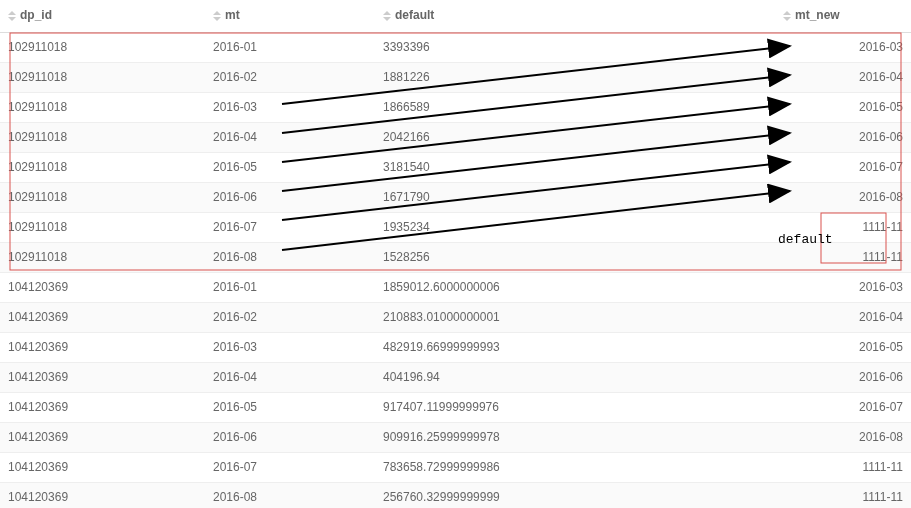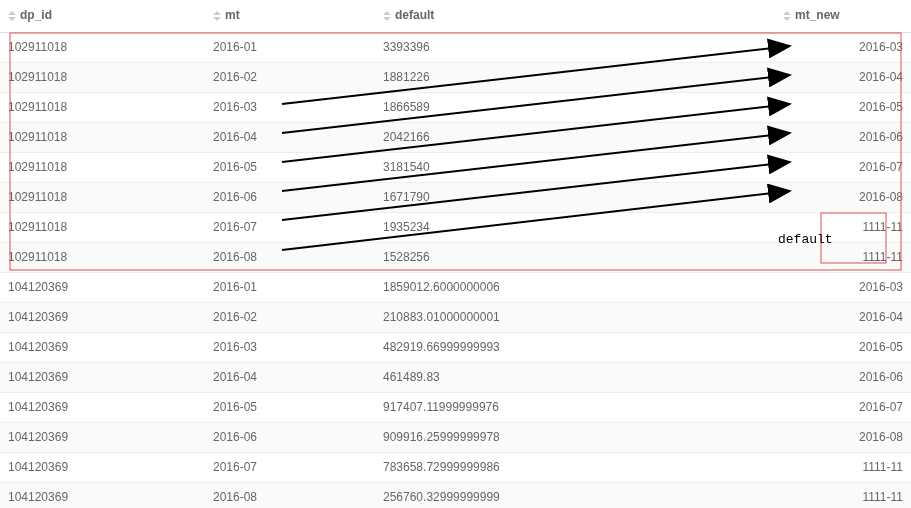--- a/index.html
+++ b/index.html
@@ -163,21 +163,21 @@
       </tr>
       <tr>
         <td>104120369</td>
         <td>2016-03</td>
         <td>482919.66999999993</td>
         <td class="col-mtnew">2016-05</td>
       </tr>
       <tr>
         <td>104120369</td>
         <td>2016-04</td>
-        <td>461489.83</td>
+        <td>404196.94</td>
         <td class="col-mtnew">2016-06</td>
       </tr>
       <tr>
         <td>104120369</td>
         <td>2016-05</td>
         <td>917407.11999999976</td>
         <td class="col-mtnew">2016-07</td>
       </tr>
       <tr>
         <td>104120369</td>

